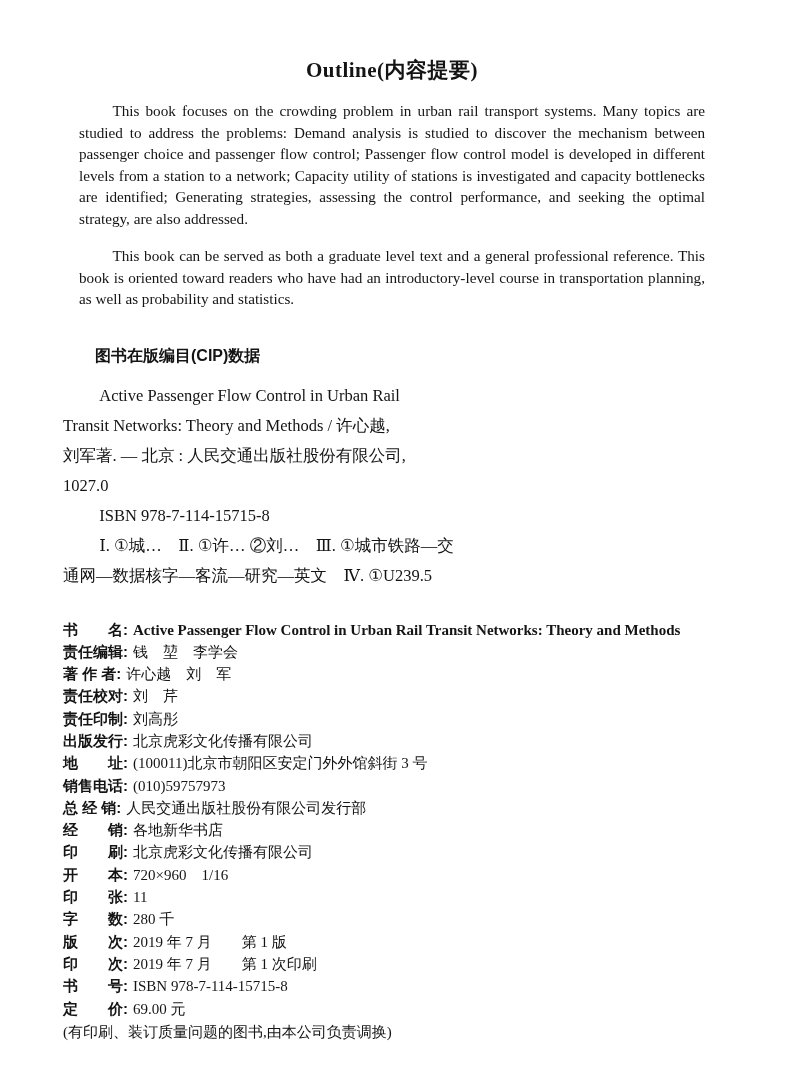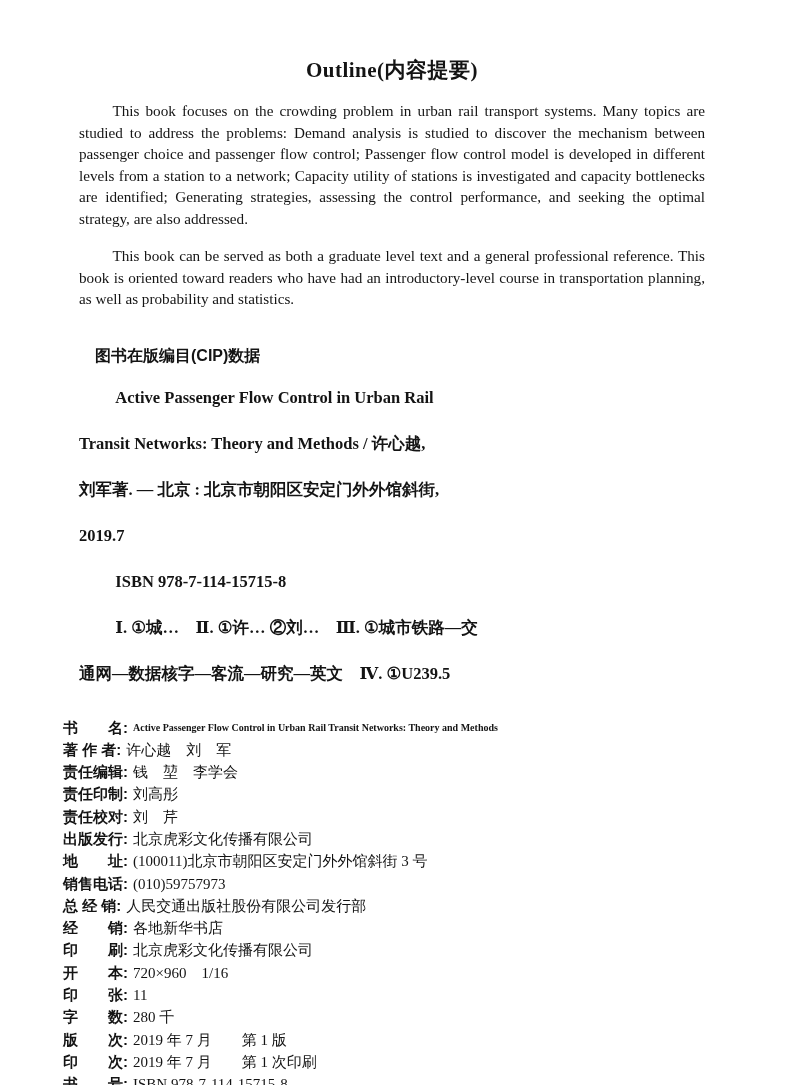--- a/index.html
+++ b/index.html
@@ -26,82 +26,82 @@
     text-indent:2.2em;
     margin:16px;
   }
   .cip-heading {
     font-family:"Liberation Sans","DejaVu Sans",sans-serif;
     font-weight:bold;
     font-size:16px;
     margin:36px 0 0 32px;
   }
   .cip-block { margin-top:14px; font-size:16.5px; line-height:30px; }
-  .cip-line { margin:16px; white-space:pre-wrap;font-weight:bold; }
+  .cip-line { margin:0; white-space:pre-wrap; }
   .ind { text-indent:2.2em; }
   .cip-last { margin-top:7px; }
   .colophon { margin-top:28px; font-size:15px; line-height:22.3px; }
   .row { display:flex; align-items:flex-start; }
   .label {
     flex:0 0 auto;
     font-family:"Liberation Sans","DejaVu Sans",sans-serif;
     font-weight:bold;
     white-space:pre;
   }
   .value { margin-left:5px; white-space:pre; }
   .title-value {
     font-weight:bold;
-    font-size:10px;
+    font-size:15px;
     white-space:nowrap;
     letter-spacing:0;
   }
   .note { margin:1px 0 8px 0; font-size:15px; white-space:pre; }
 </style>
 </head>
 <body>
 
 <div class="sheet">
 
   <h1 class="page-title">Outline(内容提要)</h1>
 
   <p class="body-par">This book focuses on the crowding problem in urban rail transport systems. Many topics are studied to address the problems: Demand analysis is studied to discover the mechanism between passenger choice and passenger flow control; Passenger flow control model is developed in different levels from a station to a network; Capacity utility of stations is investigated and capacity bottlenecks are identified; Generating strategies, assessing the control performance, and seeking the optimal strategy, are also addressed.</p>
   <p class="body-par">This book can be served as both a graduate level text and a general professional reference. This book is oriented toward readers who have had an introductory-level course in transportation planning, as well as probability and statistics.</p>
 
   <h2 class="cip-heading">图书在版编目(CIP)数据</h2>
 
   <div class="cip-block">
     <p class="cip-line ind">Active Passenger Flow Control in Urban Rail</p>
     <p class="cip-line">Transit Networks: Theory and Methods / 许心越,</p>
-    <p class="cip-line">刘军著. — 北京 : 北京市朝阳区安定门外外馆斜街,</p>
-    <p class="cip-line">2019.7</p>
+    <p class="cip-line">刘军著. — 北京 : 人民交通出版社股份有限公司,</p>
+    <p class="cip-line">1027.0</p>
     <p class="cip-line ind">ISBN 978-7-114-15715-8</p>
     <p class="cip-line ind">Ⅰ. ①城…　Ⅱ. ①许… ②刘…　Ⅲ. ①城市铁路—交</p>
     <p class="cip-line">通网—数据核字—客流—研究—英文　Ⅳ. ①U239.5</p>
   </div>
 
   <div class="colophon">
     <div class="row">
       <span class="label">书　　名:</span>
       <span class="value title-value">Active Passenger Flow Control in Urban Rail Transit Networks: Theory and Methods</span>
     </div>
     <div class="row">
+      <span class="label">责任编辑:</span>
+      <span class="value">钱　堃　李学会</span>
+    </div>
+    <div class="row">
       <span class="label">著 作 者:</span>
       <span class="value">许心越　刘　军</span>
     </div>
     <div class="row">
-      <span class="label">责任编辑:</span>
-      <span class="value">钱　堃　李学会</span>
+      <span class="label">责任校对:</span>
+      <span class="value">刘　芹</span>
     </div>
     <div class="row">
       <span class="label">责任印制:</span>
       <span class="value">刘高彤</span>
-    </div>
-    <div class="row">
-      <span class="label">责任校对:</span>
-      <span class="value">刘　芹</span>
     </div>
     <div class="row">
       <span class="label">出版发行:</span>
       <span class="value">北京虎彩文化传播有限公司</span>
     </div>
     <div class="row">
       <span class="label">地　　址:</span>
       <span class="value">(100011)北京市朝阳区安定门外外馆斜街 3 号</span>
     </div>
     <div class="row">

